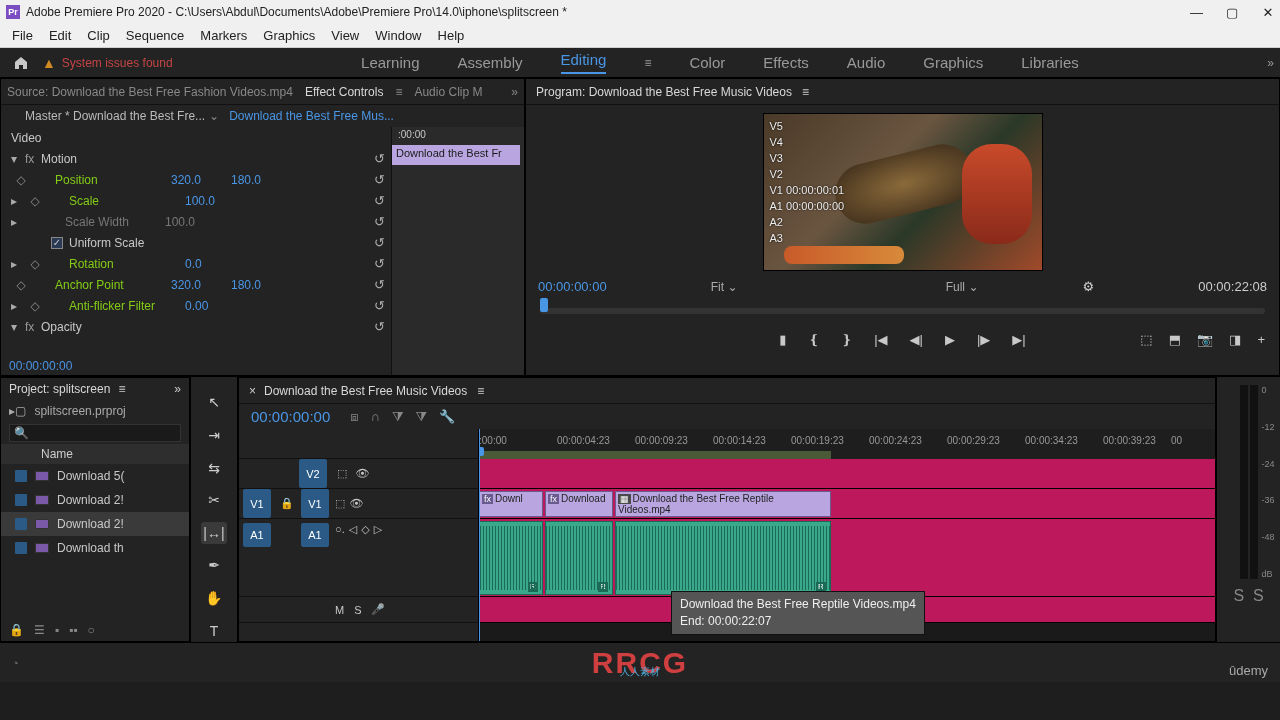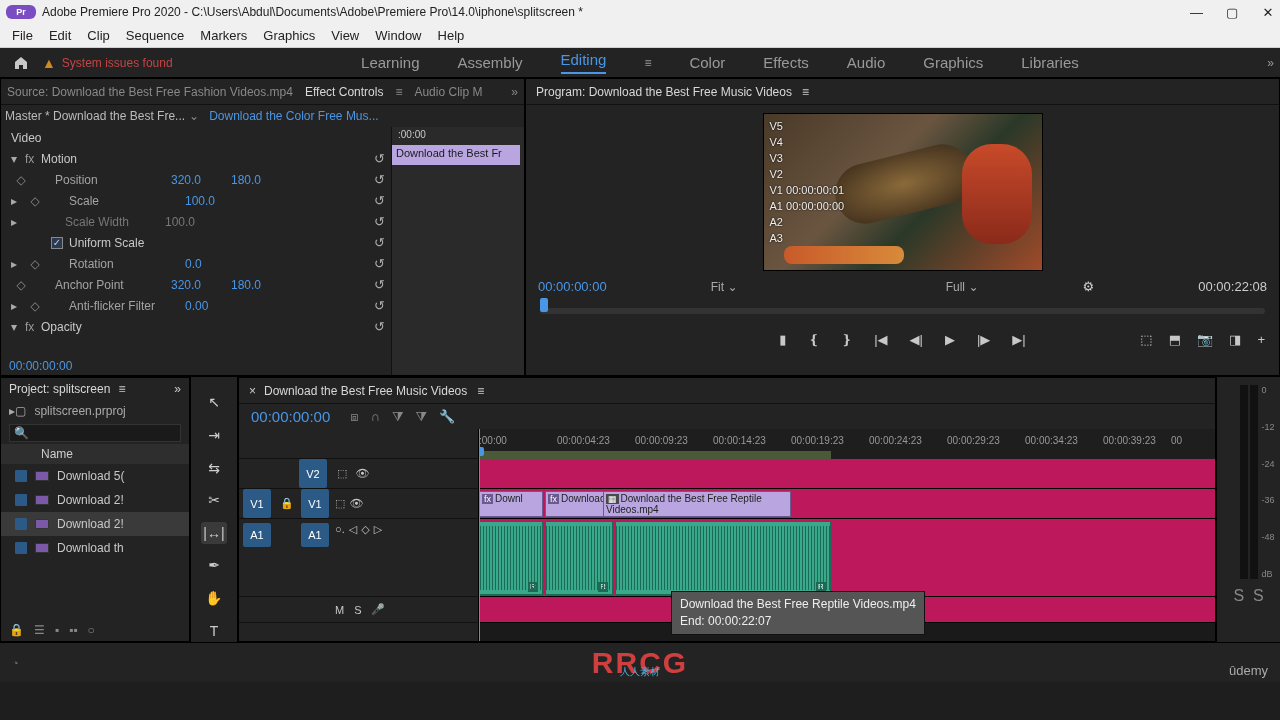--- a/index.html
+++ b/index.html
@@ -1,47 +1,47 @@
 <!DOCTYPE html>
 <html><head>
 <meta charset="utf-8">
 <style>
 *{margin:0;padding:0;box-sizing:border-box;font-family:"Segoe UI",Tahoma,sans-serif;user-select:none}
 body{background:#1e1e1e;color:#c8c8c8;font-size:12px;width:1280px;height:720px;overflow:hidden;position:relative}
 .titlebar{height:24px;background:#f0f0f0;color:#222;display:flex;align-items:center;padding:0 6px;font-size:12px}
-.titlebar .appicon{width:30px;height:14px;background:#7b4dc2;border-radius:6px;margin-right:6px;display:flex;align-items:center;justify-content:center;color:#fff;font-size:9px;font-weight:bold}
+.titlebar .appicon{width:14px;height:14px;background:#7b4dc2;border-radius:0;margin-right:6px;display:flex;align-items:center;justify-content:center;color:#fff;font-size:9px;font-weight:bold}
 .titlebar .title{flex:1}
 .winbtns{display:flex;gap:24px}
 .winbtn{width:12px;text-align:center;color:#222;font-size:13px}
 .menubar{height:24px;background:#f0f0f0;color:#222;display:flex;align-items:flex-start;padding:0 4px;font-size:13px;border-bottom:1px solid #d0d0d0}
 .menubar span{padding:0 8px;height:100%;display:flex;align-items:center}
 .workspacebar{height:30px;background:#232323;display:flex;align-items:center;padding:0 6px;border-bottom:1px solid #000}
 .homeicon{width:30px;display:flex;align-items:center;justify-content:center;color:#c8c8c8}
 .warn{display:flex;align-items:center;gap:6px;color:#c54444;font-size:12px;margin-left:6px}
 .warnicon{color:#d08a24;font-size:14px}
 .wstabs{flex:1;display:flex;justify-content:center;gap:38px;align-items:center}
 .wstab{color:#999;font-size:15px}
 .wstab.on{color:#4a96e6;border-bottom:2px solid #4a96e6;padding-bottom:4px}
 .wstabmore{color:#999}
 .row1{height:298px;display:flex}
 .panel{background:#232323;border:1px solid #000;position:relative}
 .panelA{width:525px;display:flex;flex-direction:column}
 .panelB{width:755px;display:flex;flex-direction:column}
 .tabs{height:26px;display:flex;align-items:center;border-bottom:1px solid #111;padding:4px 6px;gap:12px;font-size:12px;color:#888}
 .tab.on{color:#d8d8d8}
-.ec-head{display:flex;align-items:center;padding:4px 4px;font-size:12px;gap:4px}
+.ec-head{display:flex;align-items:center;padding:4px 24px;font-size:12px;gap:4px}
 .ec-head .master{color:#bbb}
 .ec-head .clip{color:#4a96e6;margin-left:6px}
 .ec-body{flex:1;display:flex;overflow:hidden}
 .props{width:390px;overflow:auto;font-size:12px}
 .prow{display:flex;align-items:center;height:21px;padding-left:10px;position:relative}
 .prow .tw{width:14px;display:inline-block;color:#aaa}
 .prow .fx{width:16px;display:inline-block;color:#999}
 .plabel{flex:0 0 140px}
-.plabel.sub{padding-left:24px;color:#a3a3a3}
+.plabel.sub{padding-left:24px;color:#84cc16}
 .plabel.sub2{padding-left:40px;color:#777}
 .pval{color:#4a96e6;width:60px}
 .pvalgrey{color:#777;width:60px}
 .reset{position:absolute;right:6px;color:#aaa;font-size:13px}
 .kf{color:#888;width:20px;text-align:center}
 .chk{width:12px;height:12px;border:1px solid #888;display:inline-flex;align-items:center;justify-content:center;margin-right:6px;margin-left:40px;background:#2a3a55}
 .chk.on::after{content:"✓";font-size:10px;color:#c8c8c8}
 .eclane{flex:1;background:#2a2a2a;position:relative;border-left:1px solid #111}
 .ecclip{position:absolute;left:0;top:18px;right:4px;height:20px;background:#b9a6e0;color:#1a1a1a;font-size:11px;padding:2px 4px;overflow:hidden;white-space:nowrap}
 .ectime{position:absolute;bottom:2px;left:8px;color:#4a96e6;font-size:12px}
@@ -163,21 +163,21 @@
     <div class="tabs">
       <span class="tab">Source: Download the Best Free Fashion Videos.mp4</span>
       <span class="tab on">Effect Controls</span>
       <span>≡</span>
       <span class="tab">Audio Clip M</span>
       <span style="margin-left:auto">»</span>
     </div>
     <div class="ec-head">
       <span class="master">Master * Download the Best Fre...</span>
       <span style="color:#888">⌄</span>
-      <span class="clip">Download the Color Free Mus...</span>
+      <span class="clip">Download the Best Free Mus...</span>
     </div>
     <div class="ec-body">
       <div class="props">
         <div class="prow">
             <span class="plabel">Video</span>
           </div>
         <div class="prow">
             <span class="tw">▾</span>
             <span class="fx">fx</span>
             <span class="plabel">Motion</span>
@@ -413,21 +413,21 @@
           <span class="tick" style="left:468px">00:00:29:23</span>
           <span class="tick" style="left:546px">00:00:34:23</span>
           <span class="tick" style="left:624px">00:00:39:23</span>
           <span class="tick" style="left:692px">00</span>
           <div class="rulerbar"></div>
         </div>
         <div class="tl-lane"></div>
         <div class="tl-lane">
           <div class="clipV" style="left:0;width:64px"><span class="fxbadge">fx</span><span>Downl</span></div>
           <div class="clipV" style="left:66px;width:68px"><span class="fxbadge">fx</span><span>Download</span></div>
-          <div class="clipV" style="left:124px;width:188px"><span class="fxbadge" style="background:#4a4a4a">▦</span><span>Download the Best Free Reptile Videos.mp4</span></div>
+          <div class="clipV" style="left:136px;width:216px"><span class="fxbadge" style="background:#4a4a4a">▦</span><span>Download the Best Free Reptile Videos.mp4</span></div>
           <div class="slipicon">[↔]</div>
         </div>
         <div class="tl-lane a">
           <div class="clipA" style="left:0;width:64px">
               <span class="r">R</span>
             </div>
           <div class="clipA" style="left:66px;width:68px">
               <span class="r">R</span>
             </div>
           <div class="clipA" style="left:136px;width:216px">

